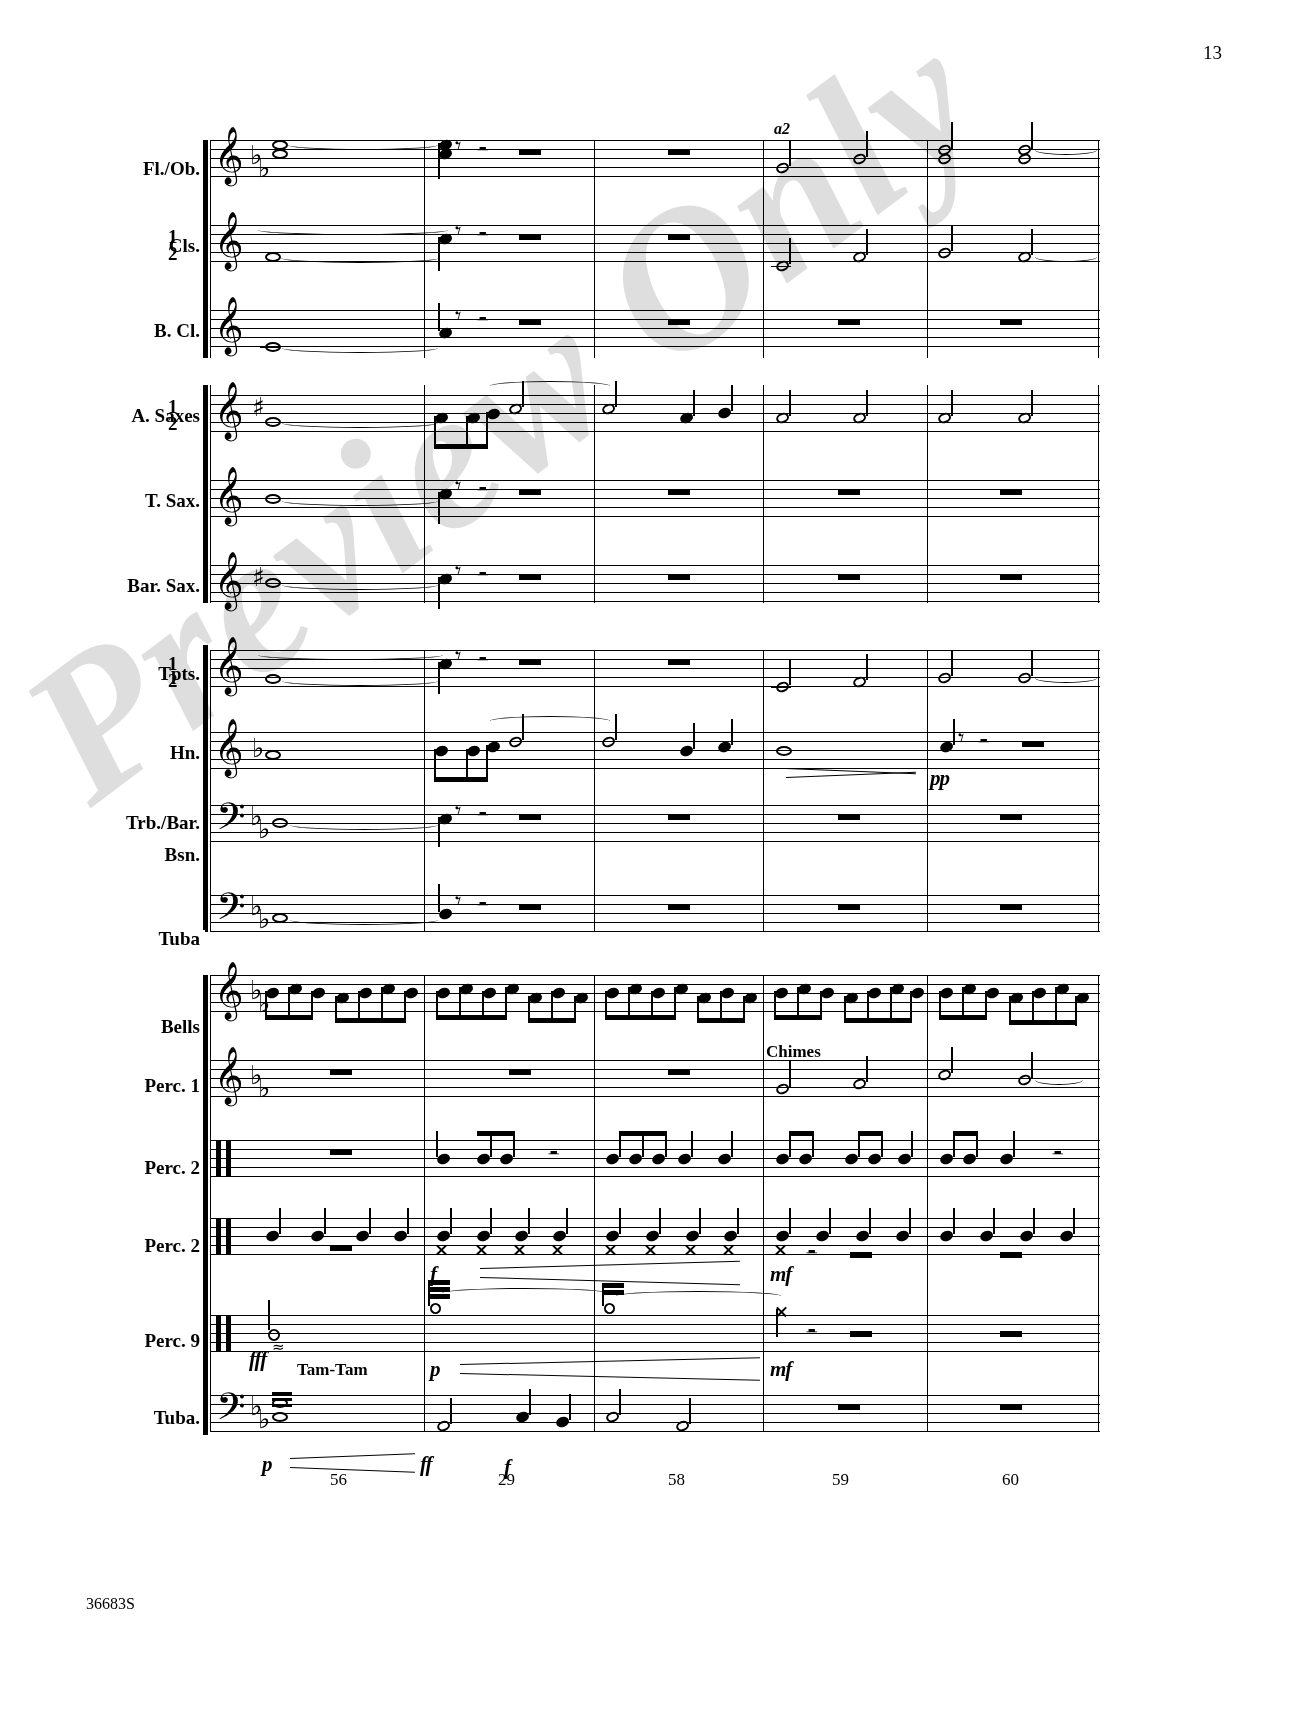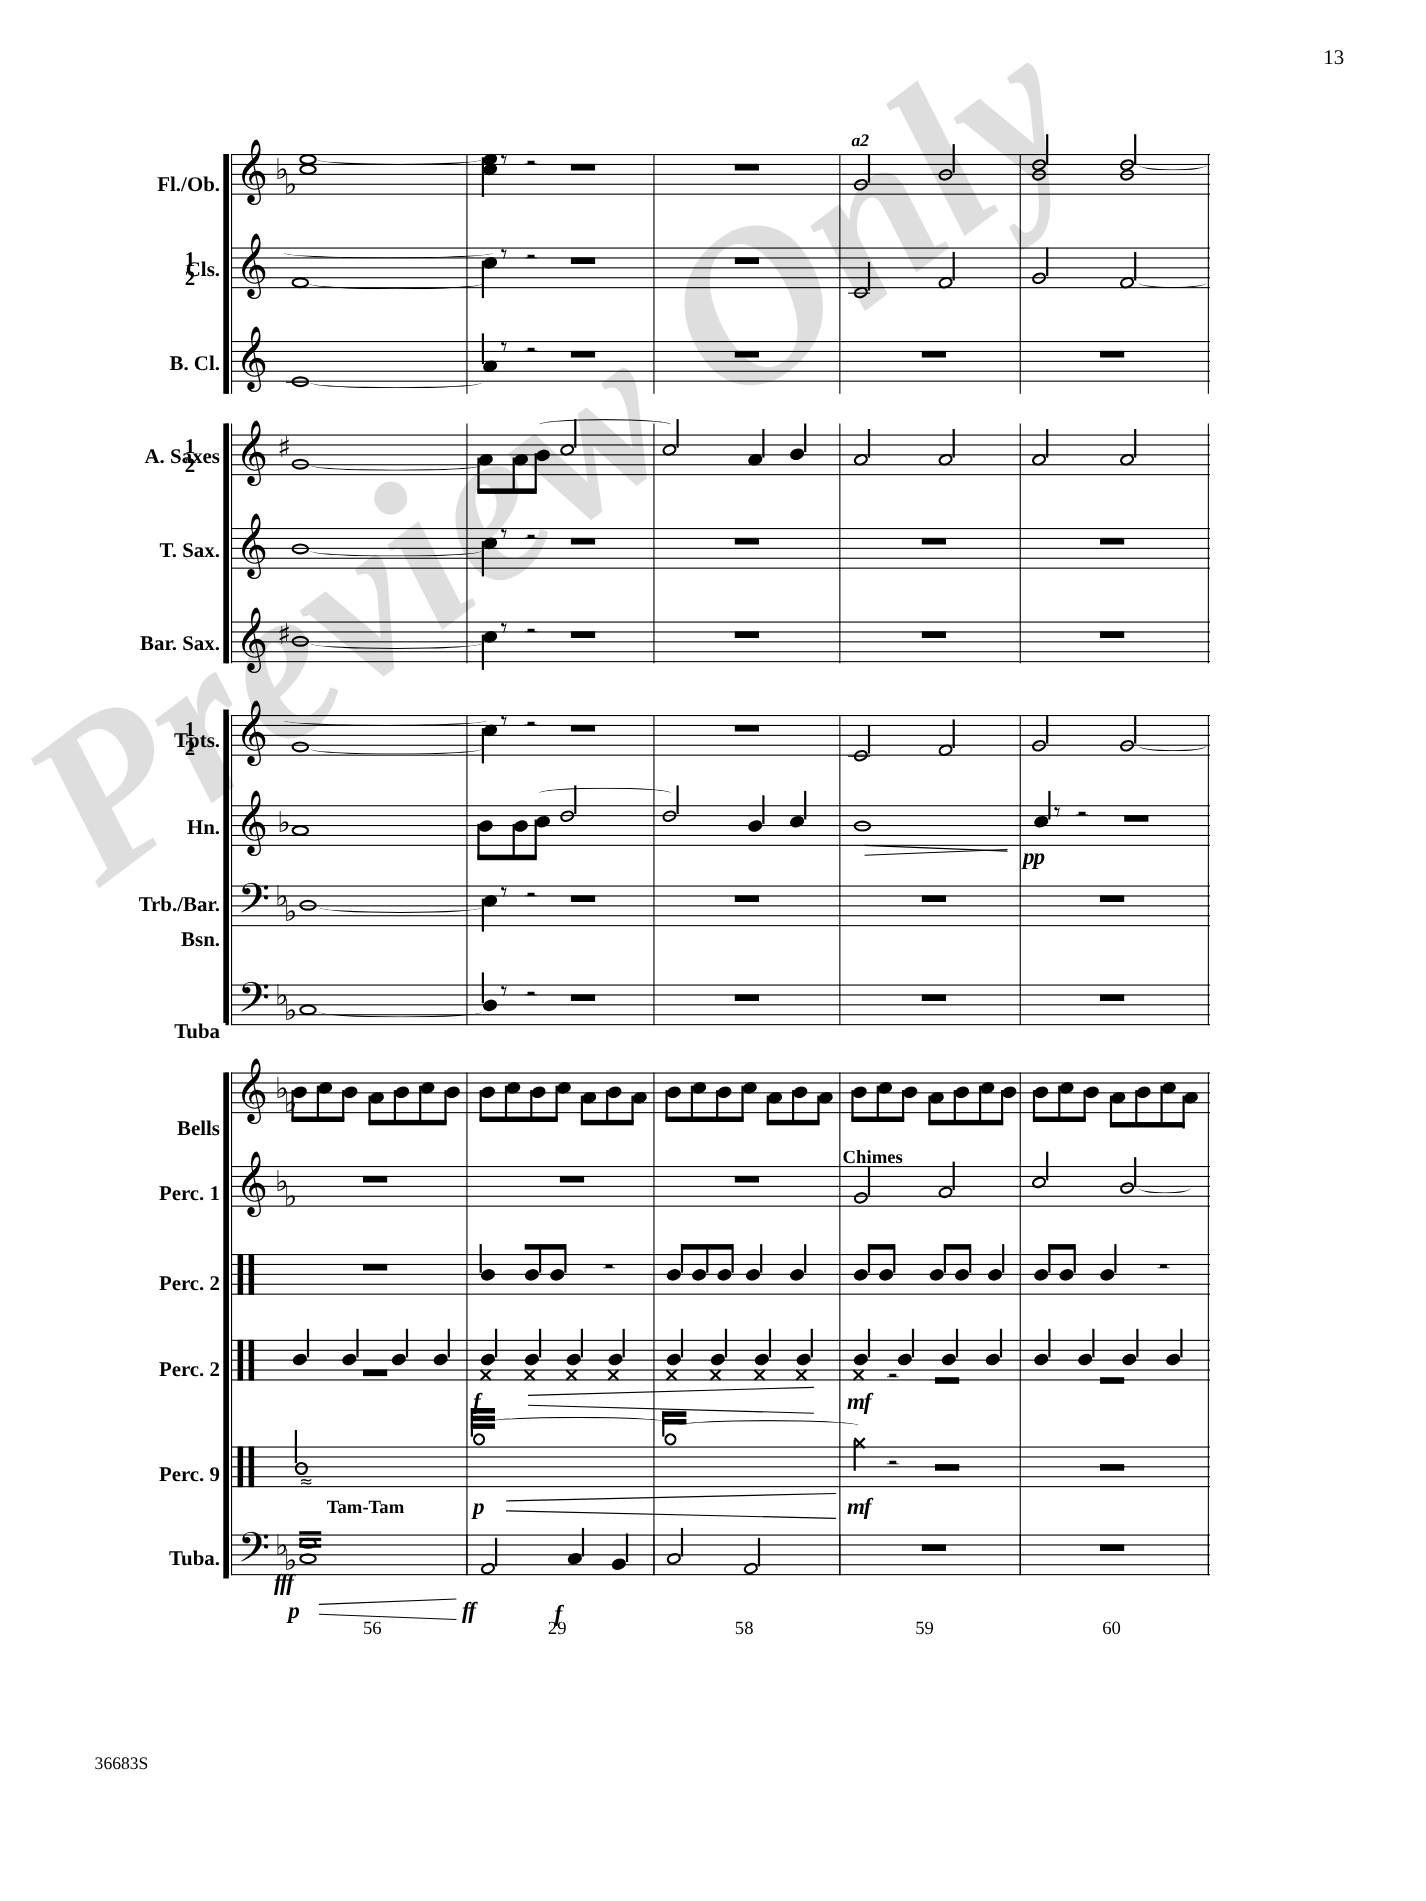--- a/index.html
+++ b/index.html
@@ -871,21 +871,21 @@
       <div class="line l2"></div>
       <div class="line l3"></div>
       <div class="line l4"></div>
   </div>
   <div class="glyph" style="left:216px; top:1315px; width:5px; height:37px; background:#000;"></div>
   <div class="glyph" style="left:226px; top:1315px; width:5px; height:37px; background:#000;"></div>
 
   <div class="nh" style="left:268px; top:1329px; background:transparent; border:2px solid #000; box-sizing:border-box; width:12px; height:12px; transform:rotate(45deg);"></div>
   <div class="stem" style="left:268px; top:1300px; height:30px;"></div>
   <div class="roll" style="left:272px; top:1338px;">≈</div>
-  <div class="dyn" style="left:249px; top:1426px;">fff</div>
+  <div class="dyn" style="left:249px; top:1347px;">fff</div>
   <div class="tech" style="left:297px; top:1360px;">Tam-Tam</div>
 
   <div>
     <div class="nh" style="left:430px; top:1303px; background:transparent; border:2px solid #000; box-sizing:border-box; width:11px; height:11px; transform:rotate(45deg);"></div>
     <div class="beam" style="left:428px; top:1280px; width:22px;"></div>
     <div class="beam" style="left:428px; top:1287px; width:22px;"></div>
     <div class="beam" style="left:428px; top:1294px; width:22px;"></div>
     <div class="stem" style="left:428px; top:1280px; height:26px;"></div>
   </div>
   <div>

